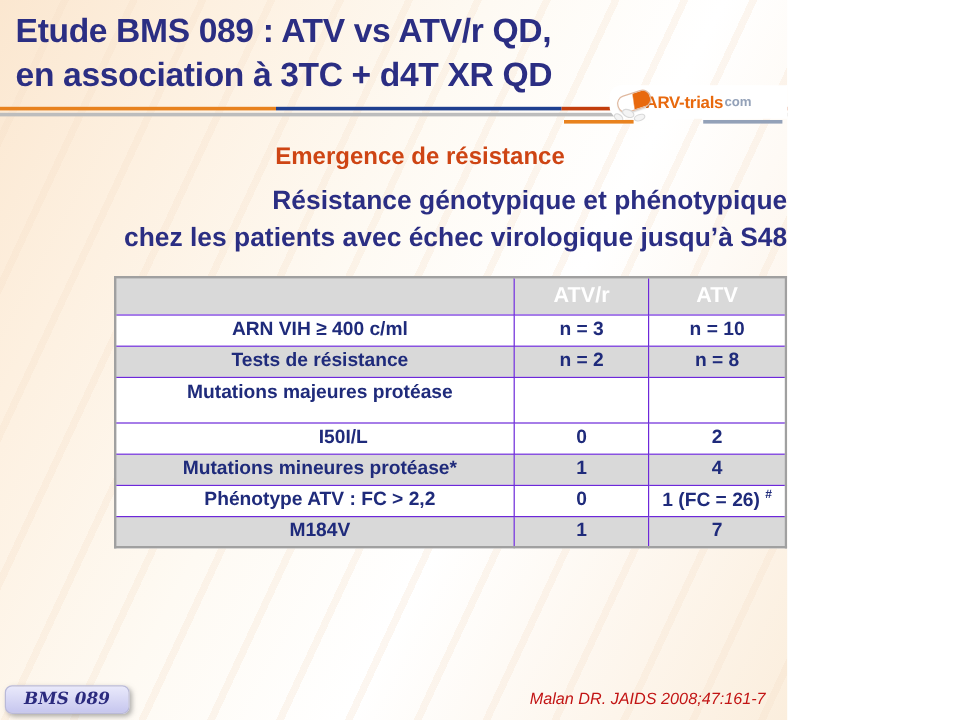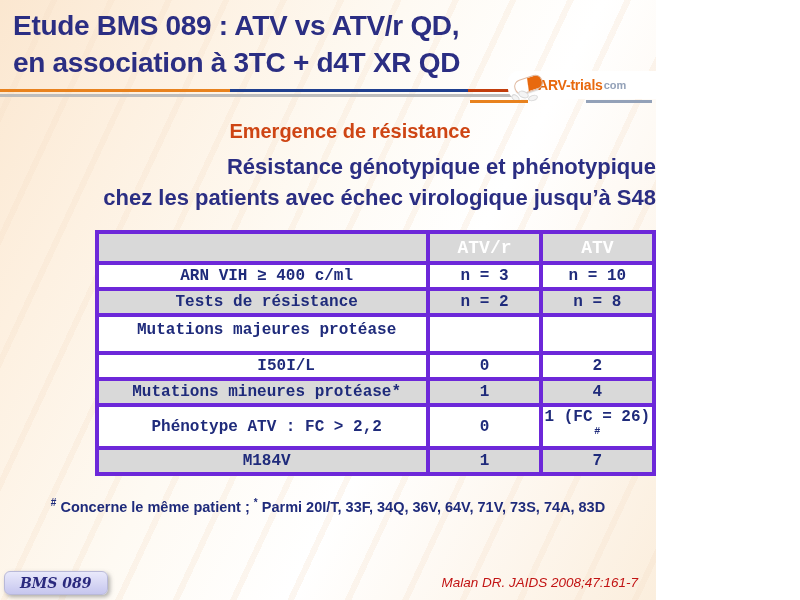--- a/index.html
+++ b/index.html
@@ -53,21 +53,21 @@
   .subtitle{
     position:absolute;left:0;top:152px;width:100%;text-align:right;
     font-size:22px;font-weight:bold;color:var(--title_navy);line-height:1.4;
   }
   .subtitle span{display:block;}
   
   table.res{
     position:absolute;left:95px;top:230px;border-collapse:collapse;table-layout:fixed;
     background:#ffffff;border:2px solid #A0A0A0;
   }
-  table.res th,table.res td{border:4px solid #6d28d9;box-sizing:border-box;overflow:hidden;font-family:Liberation Mono, monospace;}
+  table.res th,table.res td{border:1px solid #6d28d9;box-sizing:border-box;overflow:hidden;}
   table.res th{height:31px;background:var(--gray_row);color:#ffffff;font-size:18px;font-weight:bold;text-align:center;}
   th.h-atvr{background:var(--purple);border-left:2px solid #EDEDED;}
   th.h-atv{background:var(--pink);border-left:2px solid #EDEDED;}
   table.res td{height:26px;font-size:16px;font-weight:bold;color:var(--cell_text);background:#ffffff;}
   table.res tr.shaded td{background:var(--gray_row);}
   table.res tr.tall td{height:38px;vertical-align:top;padding-top:4px;margin-top:40px;}
   td.lbl{text-align:center;padding-left:9px;}
   td.lbl.indent{padding-left:48px;}
   td.val{text-align:center;}
   td.val sup,.footnote sup{font-size:10px;}
@@ -167,18 +167,17 @@
           <td class="val">1 (FC = 26) <sup>#</sup></td>
         </tr>
         <tr class="shaded">
           <td class="lbl">M184V</td>
           <td class="val">1</td>
           <td class="val">7</td>
         </tr>
       </tbody>
   </table>
 
-  <div class="footnote"><sup>#</sup><span> Concerne le même patient ; </span><sup>*</sup><span> Parmi 20I/T, 33F, 34Q, 36V, 64V, 71V, 73S, 74A, 83D</span></div>
 
   <div class="badge">BMS 089</div>
   <div class="citation">Malan DR. JAIDS 2008;47:161-7</div>
 
 </div>
 
 </body></html>

